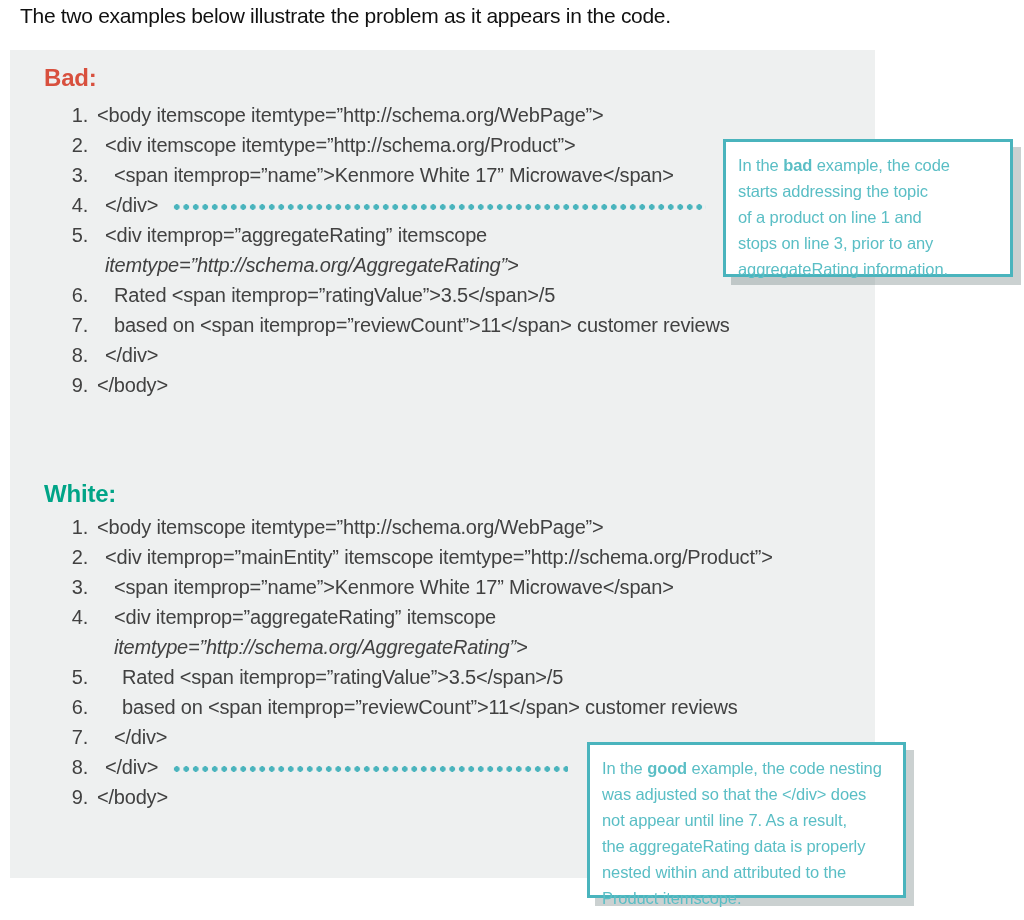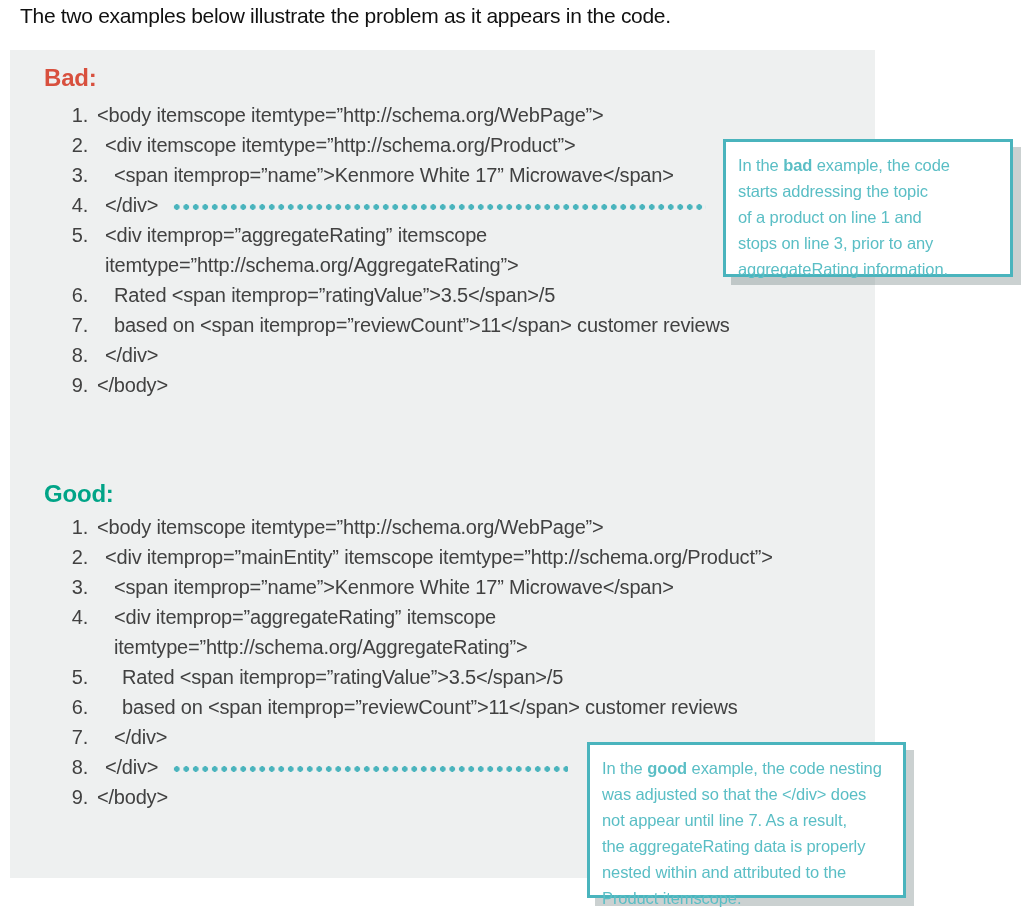--- a/index.html
+++ b/index.html
@@ -37,21 +37,21 @@
     font-size:20px;letter-spacing:-0.2px;color:var(--code-gray);
   }
   .bad-code{top:100px;}
   .good-code{top:512px;}
   .code-row{display:flex;align-items:baseline;line-height:30px;}
   .num{width:34px;text-align:right;margin-right:9px;flex:none;}
   .code{flex:1;}
   .indent-1 .code{padding-left:8px;}
   .indent-2 .code{padding-left:17px;}
   .indent-3 .code{padding-left:25px;}
-  .cont{display:block;}
+  .cont{display:block;font-style:italic;}
   .dots{
     display:inline-block;height:6px;vertical-align:middle;margin-left:14px;
     background-image:radial-gradient(circle closest-side, var(--accent-teal) 88%, rgba(0,0,0,0));
     background-size:9.5px 6px;background-repeat:repeat-x;background-position:left center;
   }
   .bad-dots{width:534px;}
   .good-dots{width:396px;}
   .callout{
     position:absolute;background:#ffffff;
     border:3px solid var(--accent-teal);
@@ -106,21 +106,21 @@
     <div class="code-row indent-1">
       <span class="num">8.</span>
       <span class="code"><span>&lt;/div&gt;</span></span>
     </div>
     <div class="code-row indent-0">
       <span class="num">9.</span>
       <span class="code"><span>&lt;/body&gt;</span></span>
     </div>
   </div>
 
-<div class="example-label good-label">Good:</div>
+<div class="example-label good-label">White:</div>
 <div class="code-block good-code" id="good-code">
     <div class="code-row indent-0">
       <span class="num">1.</span>
       <span class="code"><span>&lt;body itemscope itemtype=”http://schema.org/WebPage”&gt;</span></span>
     </div>
     <div class="code-row indent-1">
       <span class="num">2.</span>
       <span class="code"><span>&lt;div itemprop=”mainEntity” itemscope itemtype=”http://schema.org/Product”&gt;</span></span>
     </div>
     <div class="code-row indent-2">

